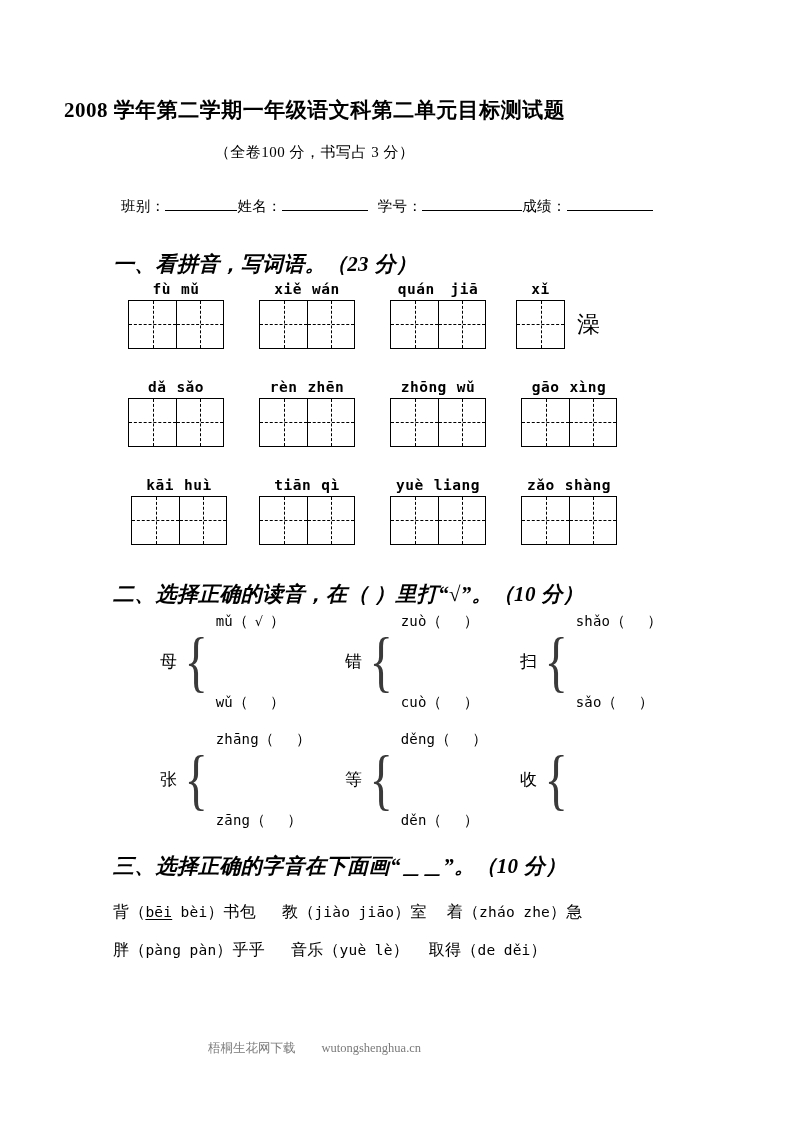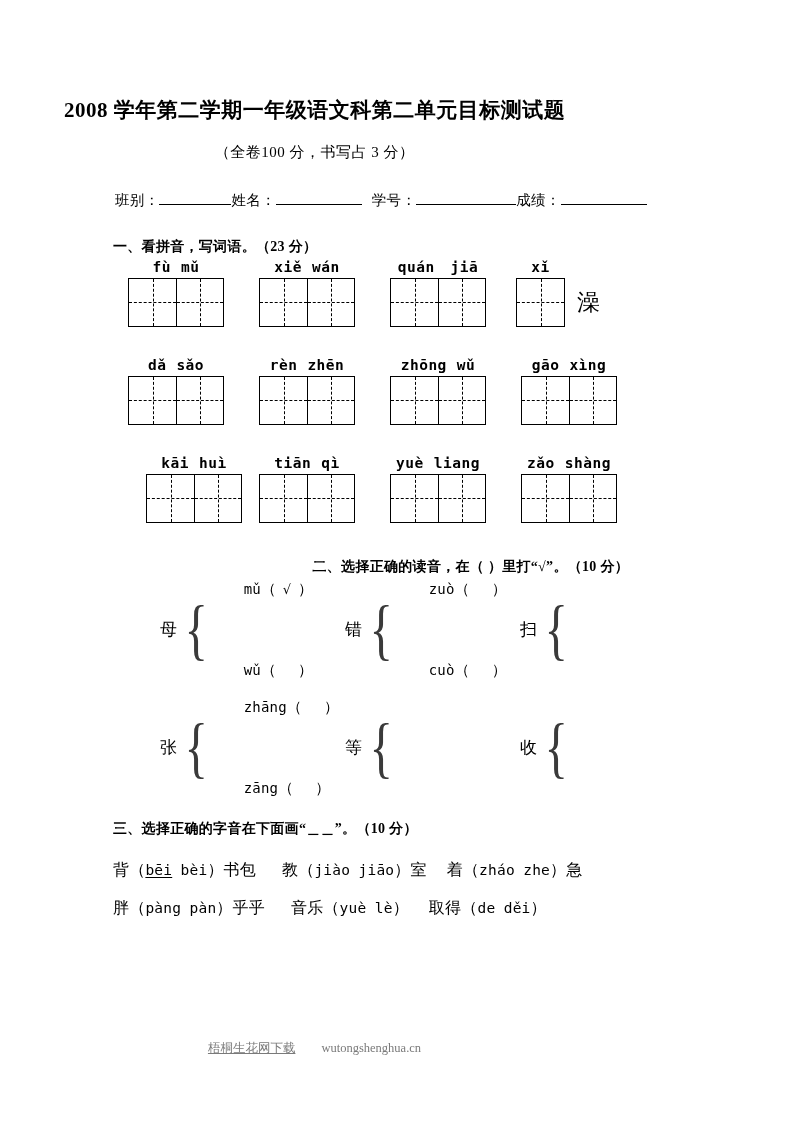--- a/index.html
+++ b/index.html
@@ -37,21 +37,21 @@
   .doc-subtitle {
     text-align: center;
     font-size: 15px;
     margin: 0;
     padding-top: 20px;
     letter-spacing: 0.5px;
   }
 
   
   .info-line {
-    margin: 2px;
+    margin: 8px;
     padding-top: 26px;
     padding-left: 113px;
     font-size: 14.5px;
     white-space: nowrap;
     letter-spacing: 0.3px;
   }
   .info-field {
     display: inline;
   }
   .blank {
@@ -62,27 +62,28 @@
   }
   .blank-1 { width: 72px; }
   .blank-2 { width: 86px; }
   .blank-3 { width: 100px; }
   .blank-4 { width: 86px; }
   .gap-s { display: inline-block; width: 10px; }
 
   
   .section-heading {
     font-weight: bold;
-    font-size: 14px;
+    font-size: 21px;
     padding-left: 113px;
     letter-spacing: 0.3px;
     white-space: nowrap;
+    font-style: italic;
   }
   #sec1-heading { padding-top: 26px; }
-  #sec2-heading { padding-top: 8px; text-align: right; }
+  #sec2-heading { padding-top: 8px; }
   #sec3-heading { padding-top: 8px; }
 
   
   .pinyin-block {
     position: relative;
   }
   .pinyin-row {
     position: relative;
     height: 98px;
   }
@@ -182,21 +183,20 @@
     justify-content: space-between;
     height: 96px;
     padding-left: 2px;
   }
   .choice-opt {
     font-family: "DejaVu Sans Mono", "Liberation Mono", monospace;
     font-size: 14px;
     white-space: nowrap;
     letter-spacing: 0.2px;
     line-height: 1;
-    margin-left: 28px;
   }
   .choice-opt .paren {
     font-family: "Liberation Serif", "DejaVu Serif", serif;
     font-size: 15px;
   }
   .tick {
     font-family: "DejaVu Sans", sans-serif;
     font-size: 13px;
   }
 
@@ -230,21 +230,20 @@
     left: 0;
     right: 0;
     top: 1040px;
     text-align: center;
     color: #7a7a7a;
     font-size: 12.5px;
     white-space: nowrap;
   }
   .footer .wm-cn {
     font-family: "Liberation Serif", "DejaVu Serif", serif;
-    text-decoration: underline;
   }
   .footer .wm-url {
     font-family: "Liberation Serif", "DejaVu Serif", serif;
     margin-left: 26px;
   }
 </style>
 </head>
 <body>
 
 <div class="page">
@@ -329,21 +328,21 @@
           <div class="pinyin-label" style="width: 96px;"><span class="syl">gāo</span><span class="syl" style="margin-left: 10px;">xìng</span></div>
           <div class="grid-wrap">
             <div class="tianzi">
               <div class="cell"></div>
               <div class="cell"></div>
             </div>
           </div>
         </div>
       </div>
       <div class="pinyin-row">
-        <div class="word-group" style="left: 140px; padding-left: 6px;">
+        <div class="word-group" style="left: 125px; padding-left: 6px;">
           <div class="pinyin-label" style="width: 96px;"><span class="syl">kāi</span><span class="syl" style="margin-left: 10px;">huì</span></div>
           <div class="grid-wrap">
             <div class="tianzi">
               <div class="cell"></div>
               <div class="cell"></div>
             </div>
           </div>
         </div>
         <div class="word-group" style="left: 259px;">
           <div class="pinyin-label" style="width: 96px;"><span class="syl">tiān</span><span class="syl" style="margin-left: 10px;">qì</span></div>
@@ -391,34 +390,42 @@
           <span class="choice-char">错</span>
           <span class="brace">{</span>
           <div class="choice-options">
             <div class="choice-opt"><span>zuò</span><span class="paren">（</span><span class="tick" style="display: inline-block; min-width: 22px; text-align: center;"></span><span class="paren">）</span></div>
             <div class="choice-opt"><span>cuò</span><span class="paren">（</span><span class="tick" style="display: inline-block; min-width: 22px; text-align: center;"></span><span class="paren">）</span></div>
           </div>
         </div>
         <div class="choice-group" style="left: 520px;">
           <span class="choice-char">扫</span>
           <span class="brace">{</span>
+          <div class="choice-options">
+            <div class="choice-opt"><span>shǎo</span><span class="paren">（</span><span class="tick" style="display: inline-block; min-width: 22px; text-align: center;"></span><span class="paren">）</span></div>
+            <div class="choice-opt"><span>sǎo</span><span class="paren">（</span><span class="tick" style="display: inline-block; min-width: 22px; text-align: center;"></span><span class="paren">）</span></div>
+          </div>
         </div>
       </div>
       <div class="choice-row">
         <div class="choice-group" style="left: 160px;">
           <span class="choice-char">张</span>
           <span class="brace">{</span>
           <div class="choice-options">
             <div class="choice-opt"><span>zhāng</span><span class="paren">（</span><span class="tick" style="display: inline-block; min-width: 22px; text-align: center;"></span><span class="paren">）</span></div>
             <div class="choice-opt"><span>zāng</span><span class="paren">（</span><span class="tick" style="display: inline-block; min-width: 22px; text-align: center;"></span><span class="paren">）</span></div>
           </div>
         </div>
         <div class="choice-group" style="left: 345px;">
           <span class="choice-char">等</span>
           <span class="brace">{</span>
+          <div class="choice-options">
+            <div class="choice-opt"><span>děng</span><span class="paren">（</span><span class="tick" style="display: inline-block; min-width: 22px; text-align: center;"></span><span class="paren">）</span></div>
+            <div class="choice-opt"><span>děn</span><span class="paren">（</span><span class="tick" style="display: inline-block; min-width: 22px; text-align: center;"></span><span class="paren">）</span></div>
+          </div>
         </div>
         <div class="choice-group" style="left: 520px;">
           <span class="choice-char">收</span>
           <span class="brace">{</span>
         </div>
       </div>
     </div>
 
   <div class="section-heading" id="sec3-heading">三、选择正确的字音在下面画“＿＿”。（10 分）</div>
 

